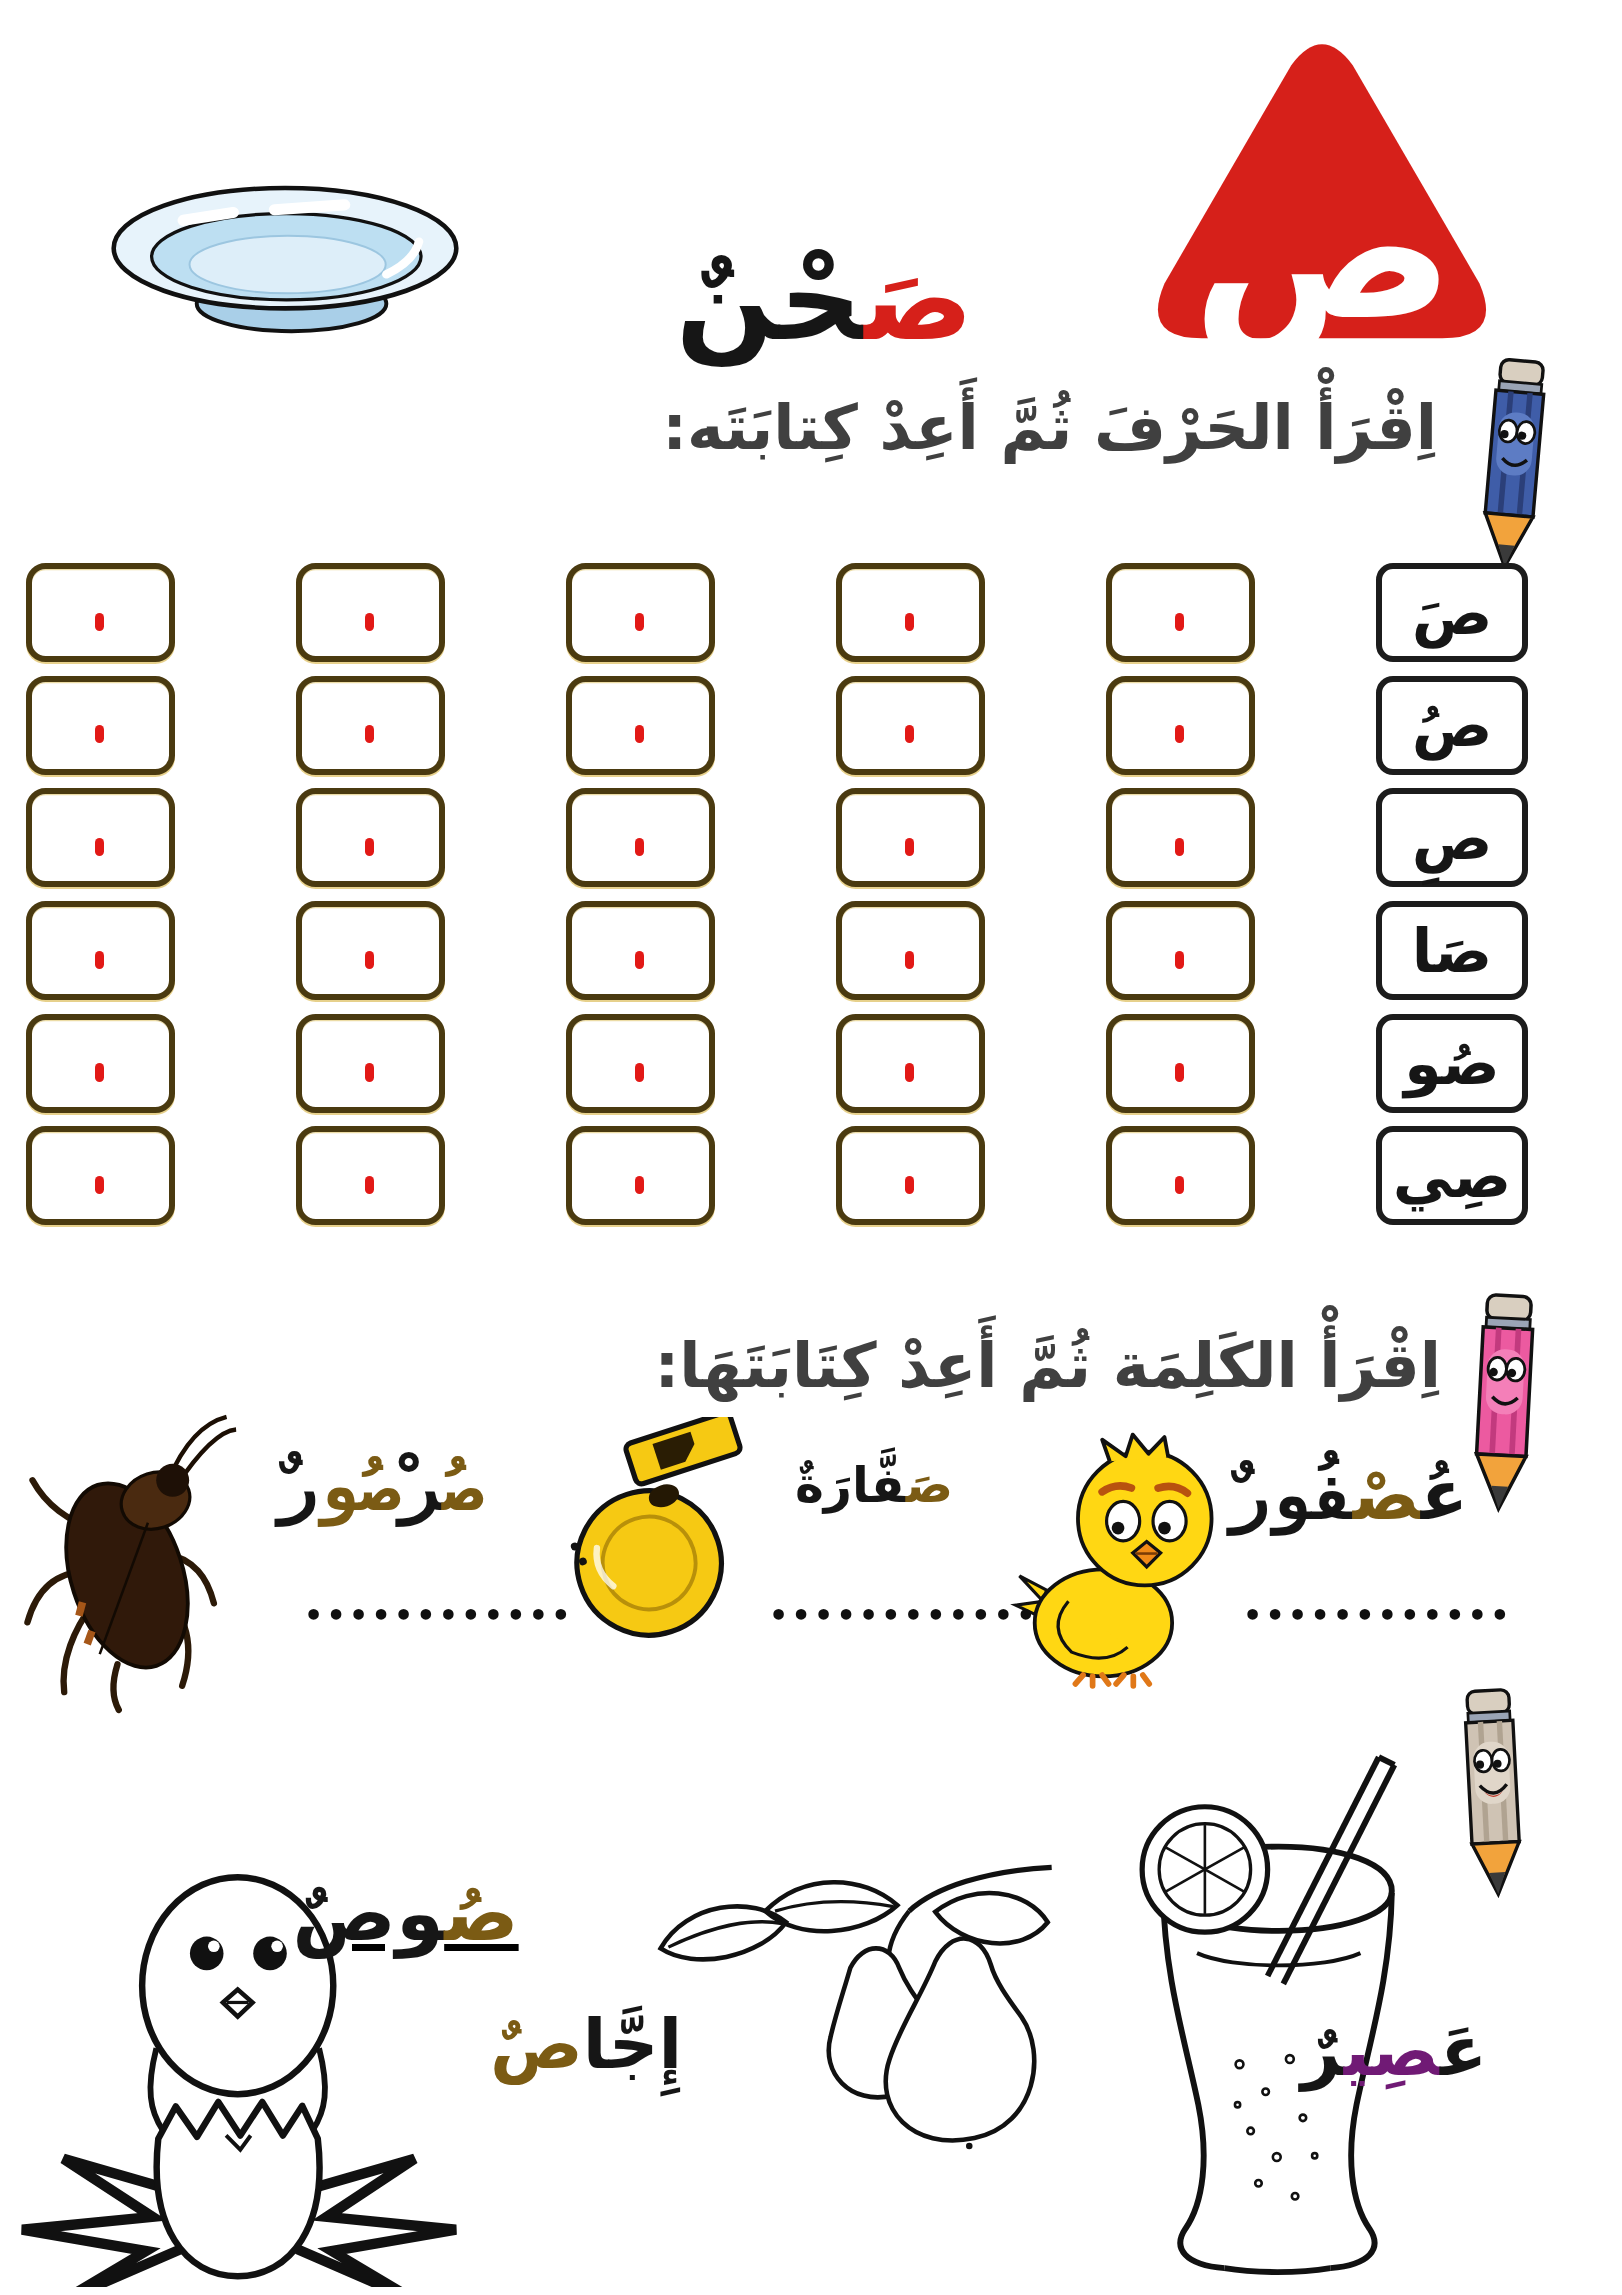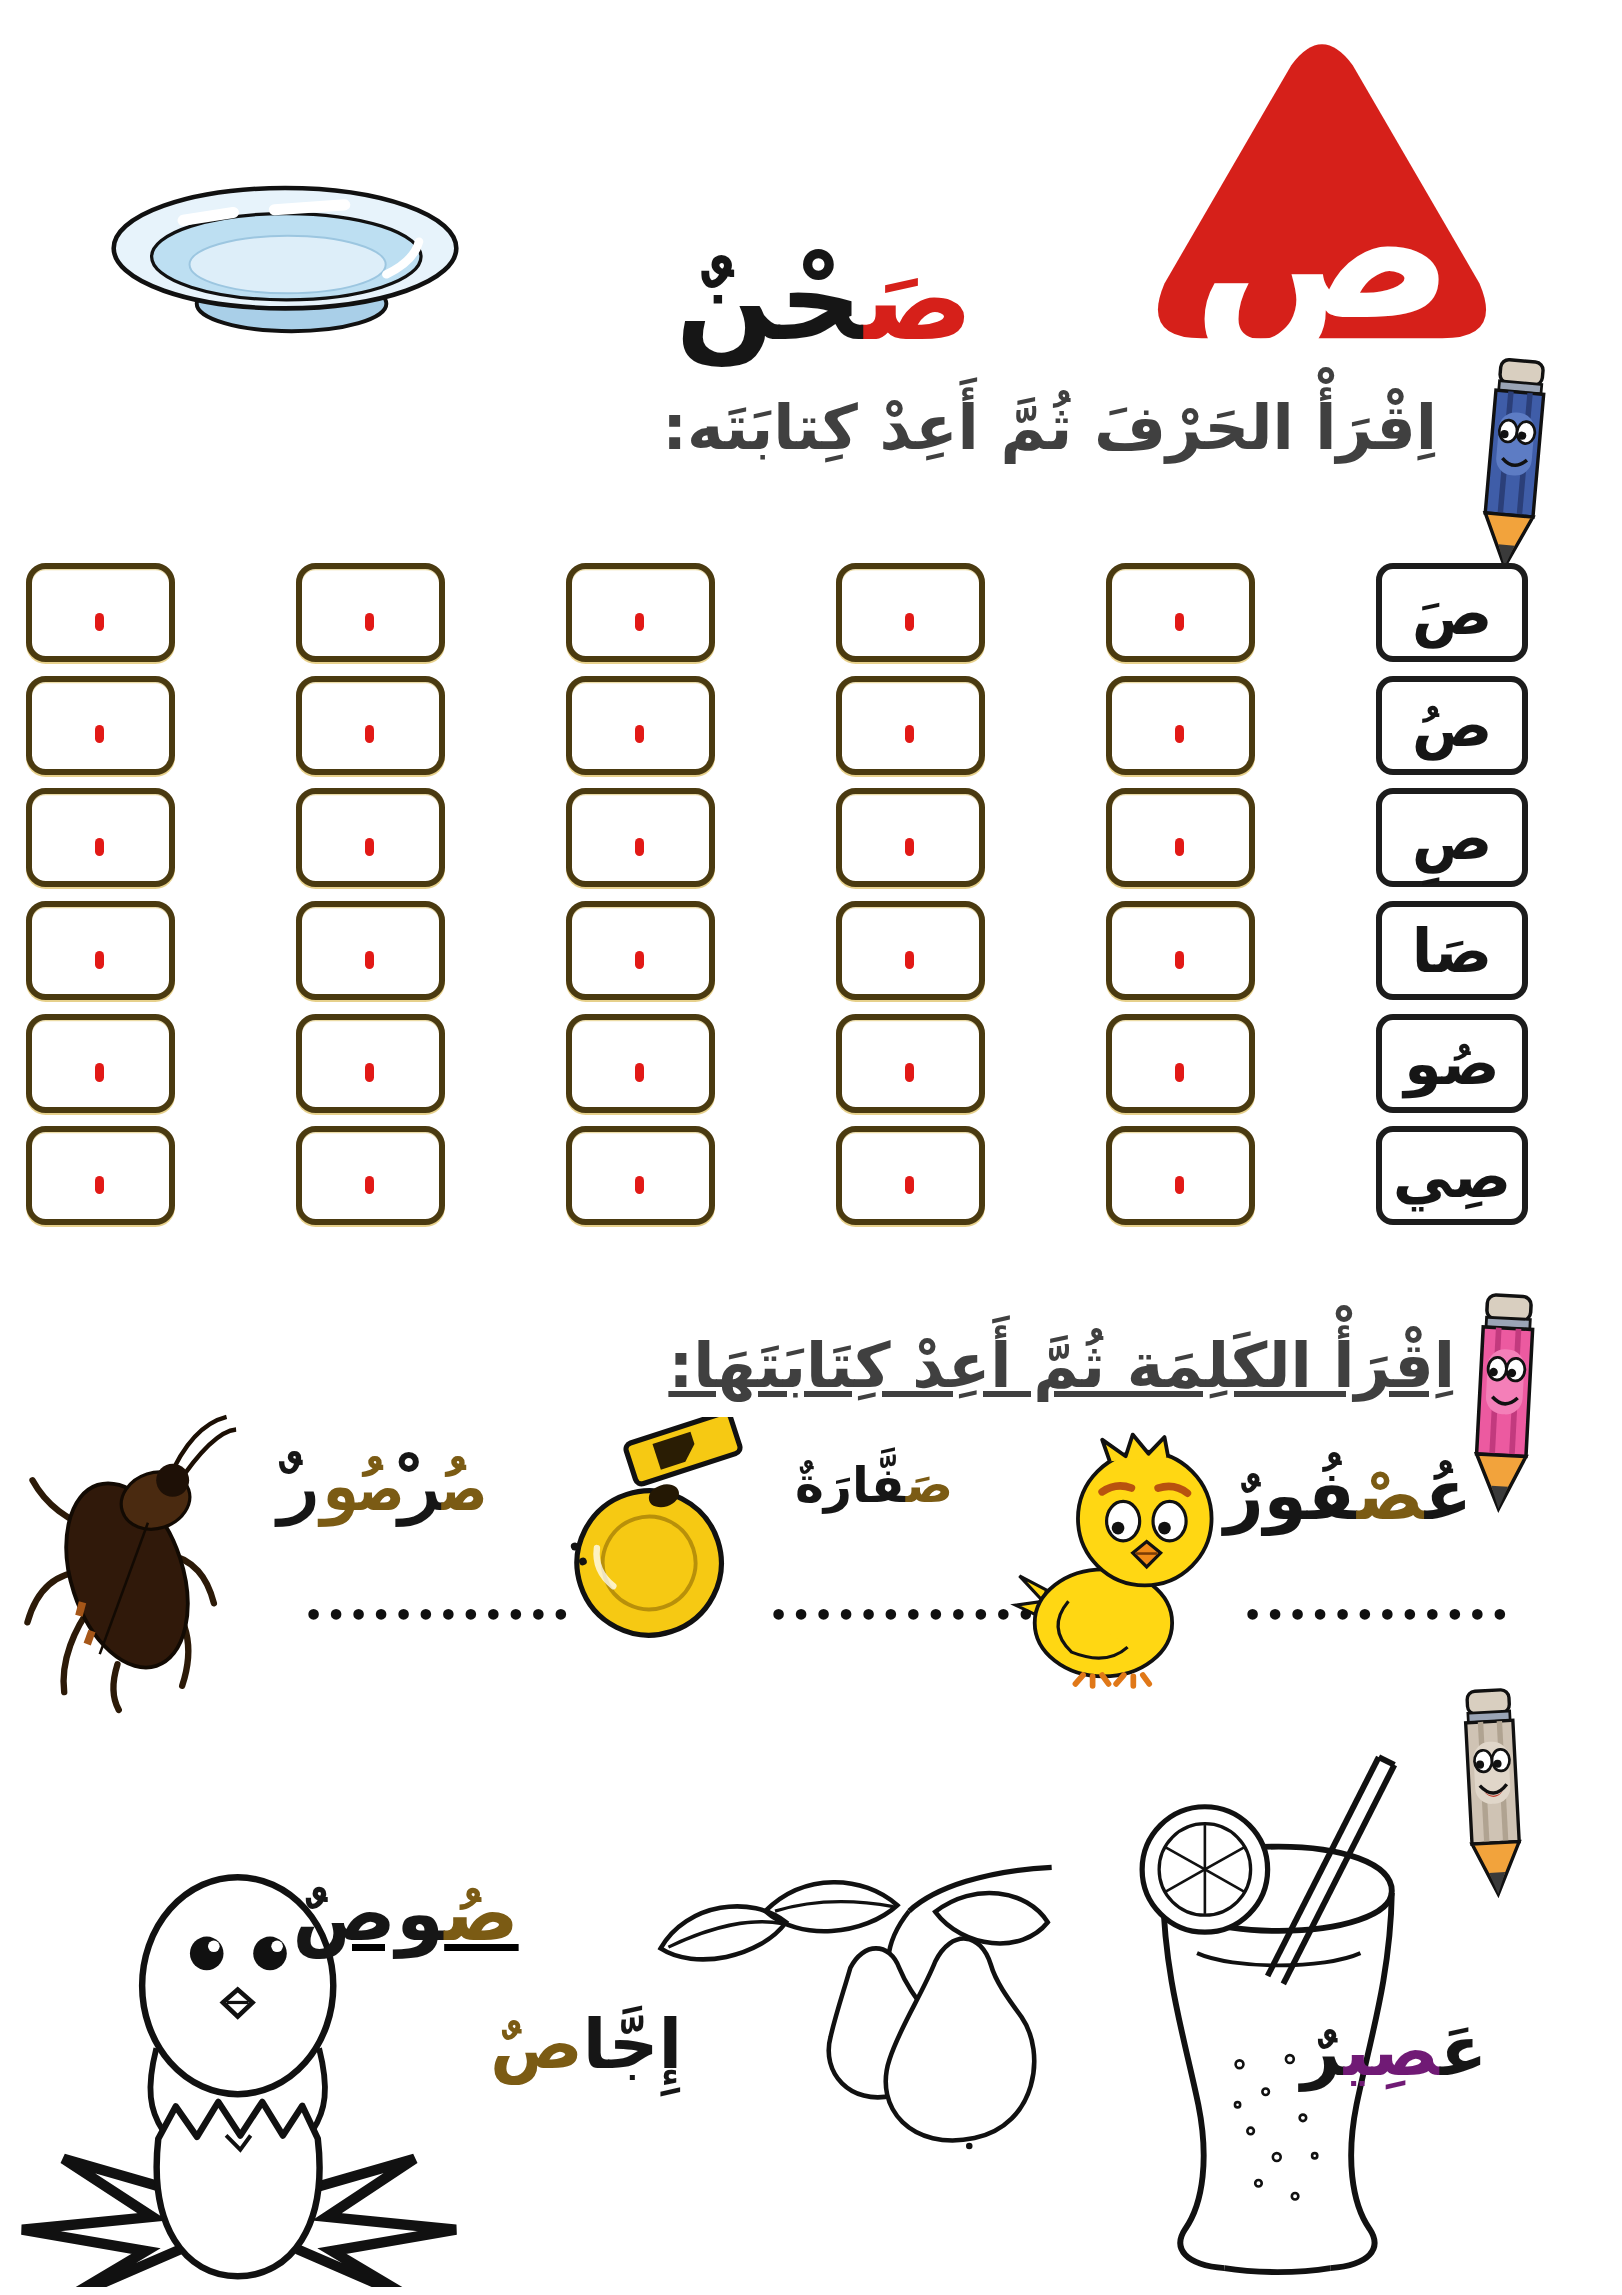--- a/index.html
+++ b/index.html
@@ -197,21 +197,21 @@
         <div class="pbox">
           <span class="reddot"></span>
         </div>
         <div class="pbox">
           <span class="reddot"></span>
         </div>
         <div class="lbox" dir="rtl">صِي</div>
       </div>
     </div>
 
-  <div id="instr2" class="instr" style="top:1327px;right:168px;text-decoration:underline;">اِقْرَأْ الكَلِمَة ثُمَّ أَعِدْ كِتَابَتَهَا:</div>
+  <div id="instr2" class="instr" style="top:1327px;right:182px;">اِقْرَأْ الكَلِمَة ثُمَّ أَعِدْ كِتَابَتَهَا:</div>
 
   <svg class="abs" style="left:1458px;top:1290px;transform:rotate(3deg);" width="92" height="226" viewBox="0 0 130 320">
     <rect x="34" y="8" width="62" height="34" rx="12" fill="#d9cfc0" stroke="#111" stroke-width="5"></rect>
     <rect x="34" y="40" width="62" height="14" fill="#9aa4b5" stroke="#111" stroke-width="4"></rect>
     <rect x="30" y="54" width="70" height="180" fill="#ec5aa0" stroke="#111" stroke-width="5"></rect>
     <line x1="52" y1="54" x2="52" y2="234" stroke="#c23a7e" stroke-width="8"></line>
     <line x1="80" y1="54" x2="80" y2="234" stroke="#c23a7e" stroke-width="8"></line>
     <rect x="39" y="84" width="52" height="92" rx="24" fill="#f47fb8"></rect>
     <ellipse cx="53" cy="112" rx="13" ry="16" fill="#fff" stroke="#111" stroke-width="4"></ellipse>
     <ellipse cx="79" cy="112" rx="13" ry="16" fill="#fff" stroke="#111" stroke-width="4"></ellipse>
@@ -232,21 +232,21 @@
     <path d="M236,90 q26,-8 46,8" stroke="#b8520f" stroke-width="12" fill="none" stroke-linecap="round"></path>
     <ellipse cx="181" cy="142" rx="26" ry="31" fill="#fff" stroke="#111" stroke-width="5"></ellipse>
     <ellipse cx="254" cy="142" rx="26" ry="31" fill="#fff" stroke="#111" stroke-width="5"></ellipse>
     <circle cx="173" cy="153" r="10" fill="#111"></circle>
       <circle cx="246" cy="153" r="10" fill="#111"></circle>
     <polygon points="196,192 218,174 240,192 218,214" fill="#f08a17" stroke="#111" stroke-width="5"></polygon>
     <line x1="201" y1="193" x2="235" y2="193" stroke="#7a3c05" stroke-width="4"></line>
     <path d="M118,384 l-12,14 M133,386 l0,15 M148,384 l10,14" stroke="#e07818" stroke-width="9" fill="none" stroke-linecap="round"></path>
     <path d="M182,384 l-12,14 M197,386 l0,15 M212,384 l10,14" stroke="#e07818" stroke-width="9" fill="none" stroke-linecap="round"></path>
   </svg>
-  <div class="word" style="left:1217px;top:1461px;width:262px;font-size:69px;" dir="rtl"><span style="color: rgb(22, 22, 22);">عُ‍</span><span style="color: rgb(123, 91, 20);">‍صْ‍</span><span style="color: rgb(22, 22, 22);">‍فُورٌ</span></div>
+  <div class="word" style="left:1217px;top:1461px;width:262px;font-size:69px;" dir="rtl"><span style="color: rgb(22, 22, 22);">عُ‍</span><span style="color: rgb(123, 91, 20);">‍صْ‍</span><span style="color: rgb(22, 22, 22); font-family: Liberation Mono, monospace;">‍فُورٌ</span></div>
   <div class="dots" style="left:1243px;top:1598px;">••••••••••••</div>
 
   <svg class="abs" style="left:559px;top:1417px;" width="219" height="236" viewBox="0 0 340 360">
     <g transform="rotate(-18 170 180)">
       <rect x="148" y="26" width="170" height="66" rx="10" fill="#f6c913" stroke="#111" stroke-width="8"></rect>
       <polygon points="190,38 252,38 252,58 230,80 190,80" fill="#2a1d04"></polygon>
       <circle cx="128" cy="212" r="112" fill="#f6c913" stroke="#111" stroke-width="8"></circle>
       <circle cx="128" cy="212" r="72" fill="none" stroke="#b8900a" stroke-width="6"></circle>
       <ellipse cx="182" cy="120" rx="24" ry="17" fill="#241804"></ellipse>
       <circle cx="26" cy="152" r="6" fill="#111"></circle>

